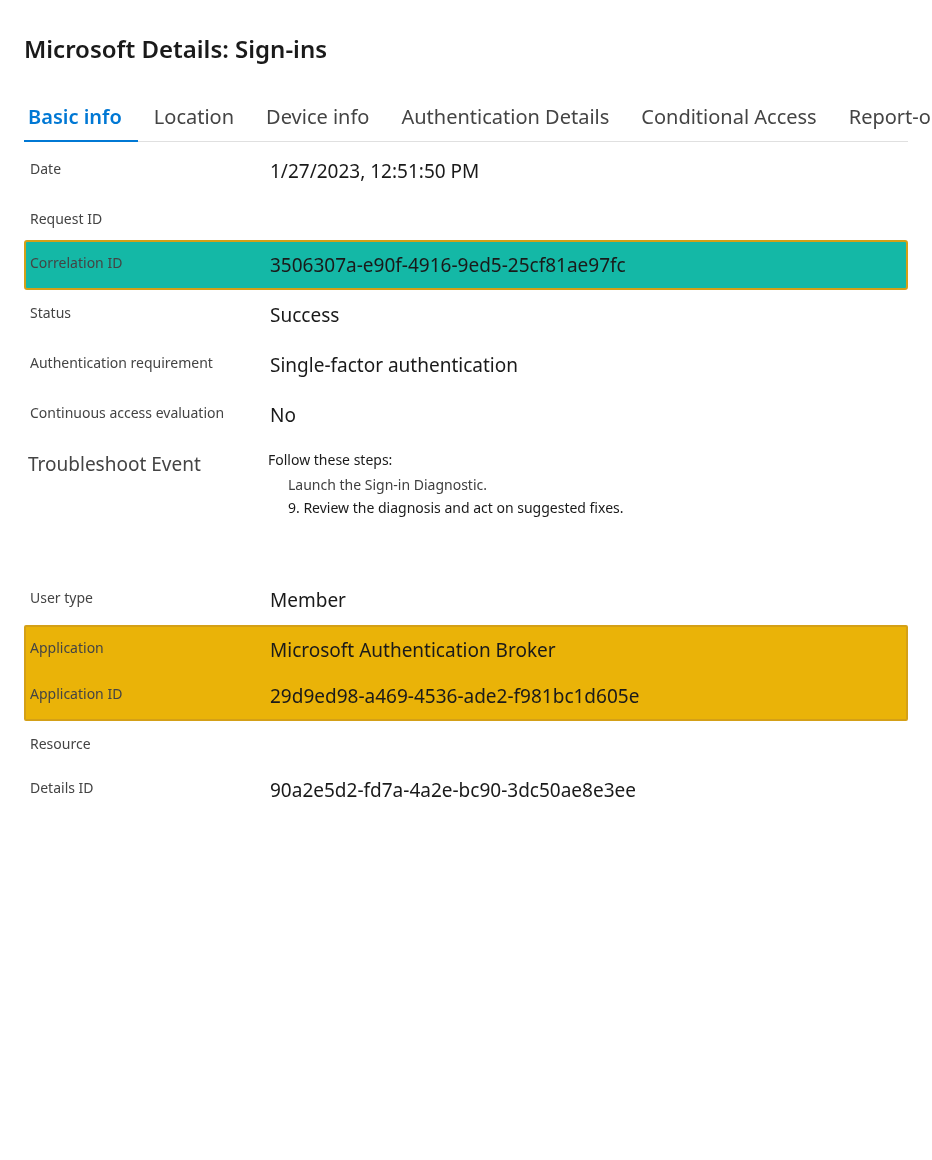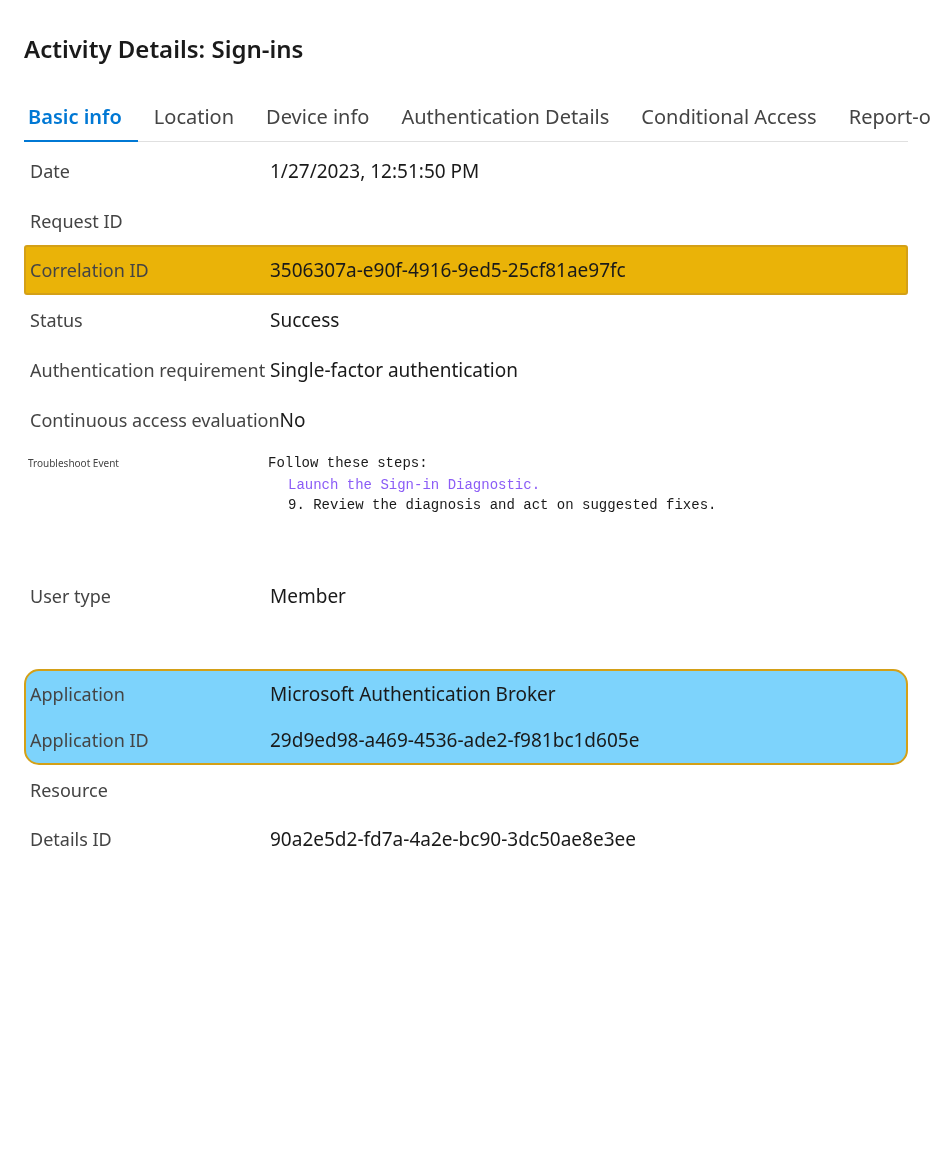--- a/index.html
+++ b/index.html
@@ -54,93 +54,91 @@
       display: flex;
       align-items: flex-start;
       padding: 10px 4px;
       border: 2px solid transparent;
       border-radius: 2px;
     }
 
     .field-row.highlighted {
       border: 2px solid #d4a017;
       border-radius: 3px;
-      background: #eab308;
+      background: #14b8a6;
     }
 
     .field-label {
       min-width: 240px;
       color: #444;
-      font-size: 18px;
+      font-size: 14px;
       flex-shrink: 0;
       padding-top: 1px;
     }
 
     .field-value {
       color: #1a1a1a;
       font-size: 19px;
       flex: 1;
     }
 
     .troubleshoot-section {
       display: flex;
       align-items: flex-start;
       padding: 10px 4px;
     }
 
     .troubleshoot-label {
       min-width: 240px;
       color: #444;
-      font-size: 10px;
+      font-size: 19px;
       flex-shrink: 0;
       padding-top: 1px;
     }
 
     .troubleshoot-content {
       flex: 1;
-      font-family: Liberation Mono, monospace;
     }
 
     .troubleshoot-content .follow-text {
       color: #1a1a1a;
       margin-bottom: 6px;
     }
 
     .troubleshoot-content .diag-link {
-      color: #8b5cf6;
+      color: #404040;
       cursor: pointer;
       margin-left: 20px;
       margin-bottom: 4px;
       display: block;
     }
 
     .troubleshoot-content .step-text {
       color: #1a1a1a;
       margin-left: 20px;
     }
 
     .spacer {
       height: 48px;
     }
 
     .highlight-group {
       border: 2px solid #d4a017;
-      border-radius: 15px;
-      background: #7dd3fc;
-      margin-top: 48px;
+      border-radius: 2px;
+      background: #eab308;
     }
 
     .highlight-group .field-row {
       border: none;
     }
   </style>
 </head>
 <body>
 
-<h1 class="page-title">Activity Details: Sign-ins</h1>
+<h1 class="page-title">Microsoft Details: Sign-ins</h1>
 
 <div class="tabs">
   <div class="tab active">Basic info</div>
   <div class="tab">Location</div>
   <div class="tab">Device info</div>
   <div class="tab">Authentication Details</div>
   <div class="tab">Conditional Access</div>
   <div class="tab">Report-only</div>
 </div>
 

